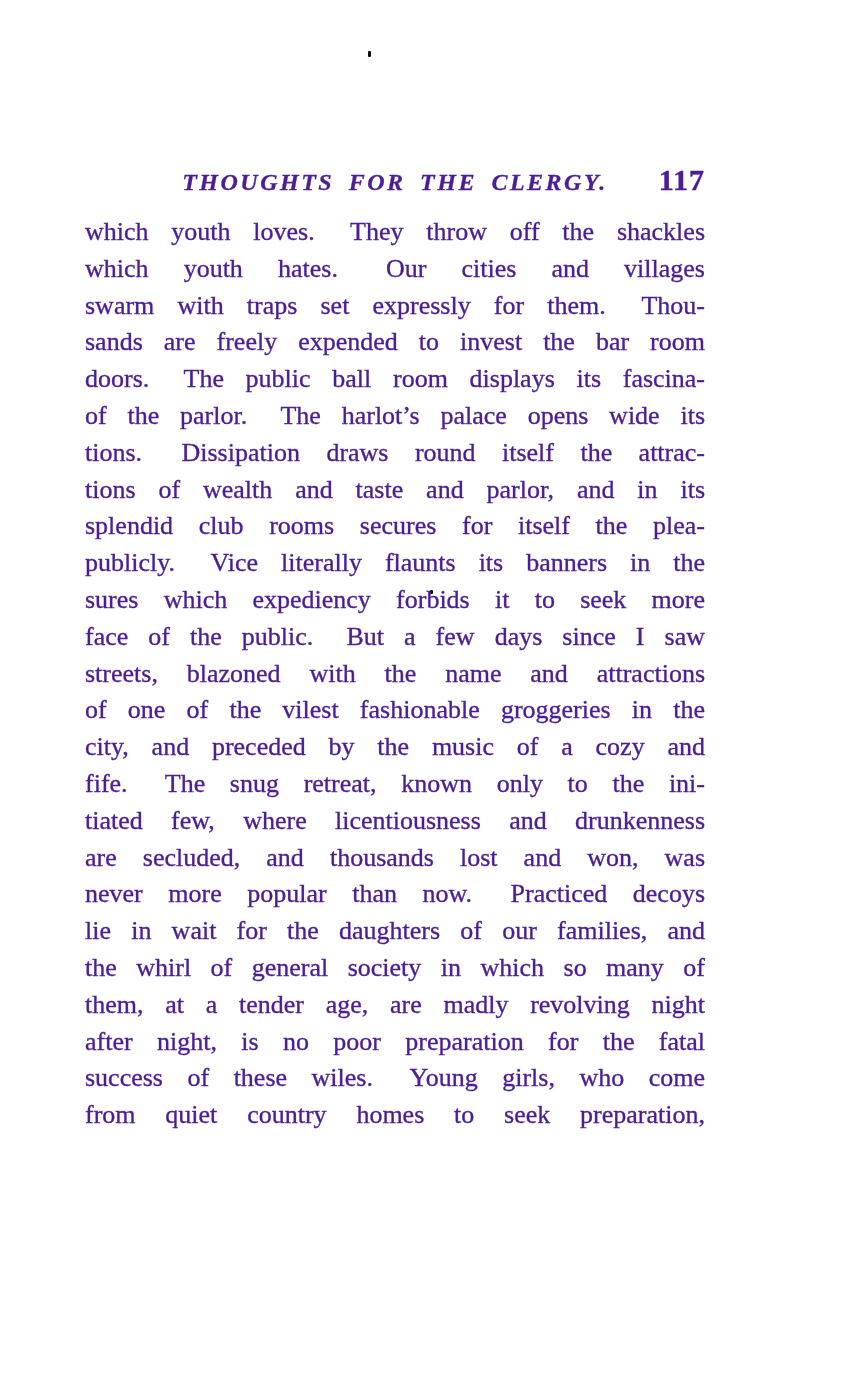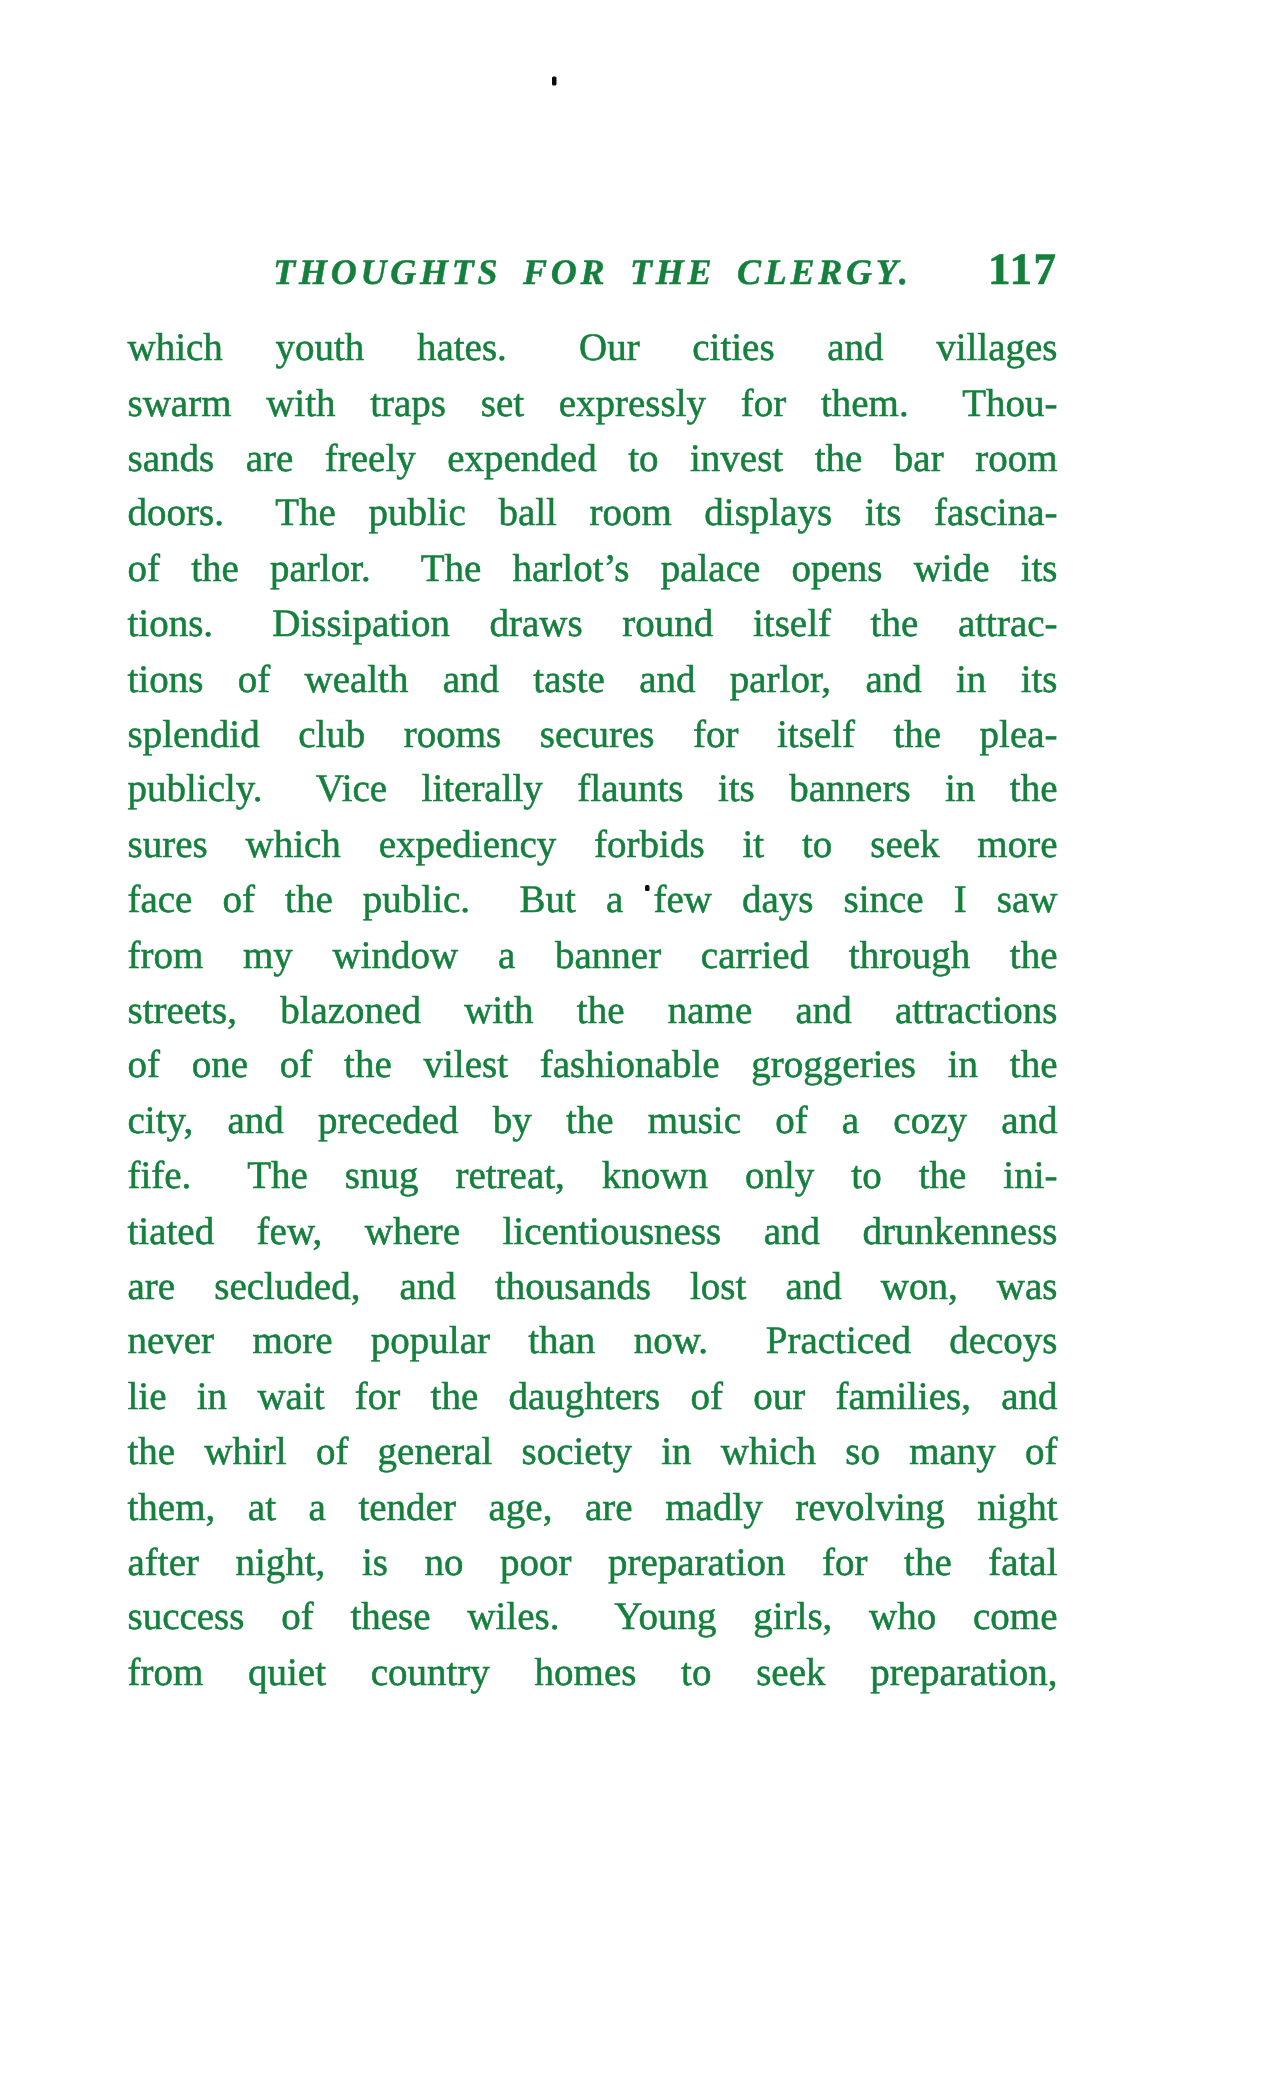--- a/index.html
+++ b/index.html
@@ -7,21 +7,21 @@
     padding: 0;
     background: #ffffff;
   }
   .page {
     position: relative;
     width: 848px;
     height: 1400px;
     background: #ffffff;
     overflow: hidden;
     font-family: "Liberation Serif", "DejaVu Serif", serif;
-    color: #15803d;
+    color: #4c1d95;
   }
   
   .running-head {
     position: absolute;
     left: 85px;
     top: 164px;
     width: 620px;
     height: 36px;
     text-align: center;
   }
@@ -73,32 +73,32 @@
 <div class="page">
   <div class="speck speck-top"></div>
   <div class="speck speck-mid"></div>
 
   <header class="running-head">
     <span class="head-title">THOUGHTS FOR THE CLERGY.</span>
     <span class="folio">117</span>
   </header>
 
   <main class="text-block" id="text-block">
+      <div class="line">which youth loves.  They throw off the shackles</div>
       <div class="line">which youth hates.  Our cities and villages</div>
       <div class="line">swarm with traps set expressly for them.  Thou-</div>
       <div class="line">sands are freely expended to invest the bar room</div>
       <div class="line">doors.  The public ball room displays its fascina-</div>
       <div class="line">of the parlor.  The harlot’s palace opens wide its</div>
       <div class="line">tions.  Dissipation draws round itself the attrac-</div>
       <div class="line">tions of wealth and taste and parlor, and in its</div>
       <div class="line">splendid club rooms secures for itself the plea-</div>
       <div class="line">publicly.  Vice literally flaunts its banners in the</div>
       <div class="line">sures which expediency forbids it to seek more</div>
       <div class="line">face of the public.  But a few days since I saw</div>
-      <div class="line">from my window a banner carried through the</div>
       <div class="line">streets, blazoned with the name and attractions</div>
       <div class="line">of one of the vilest fashionable groggeries in the</div>
       <div class="line">city, and preceded by the music of a cozy and</div>
       <div class="line">fife.  The snug retreat, known only to the ini-</div>
       <div class="line">tiated few, where licentiousness and drunkenness</div>
       <div class="line">are secluded, and thousands lost and won, was</div>
       <div class="line">never more popular than now.  Practiced decoys</div>
       <div class="line">lie in wait for the daughters of our families, and</div>
       <div class="line">the whirl of general society in which so many of</div>
       <div class="line">them, at a tender age, are madly revolving night</div>

